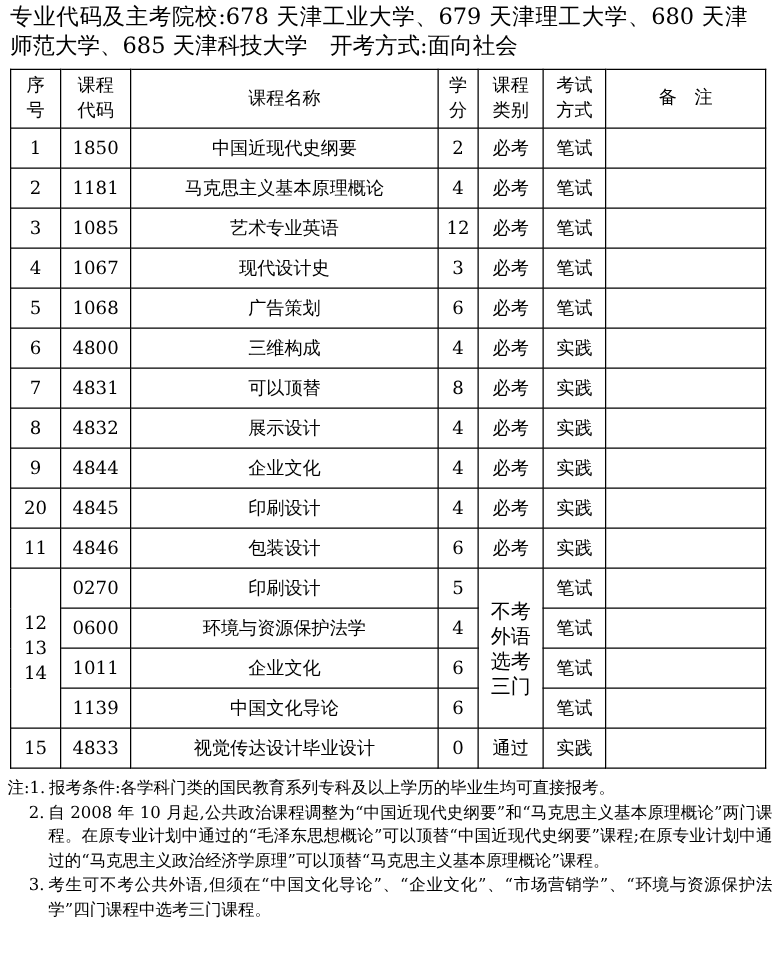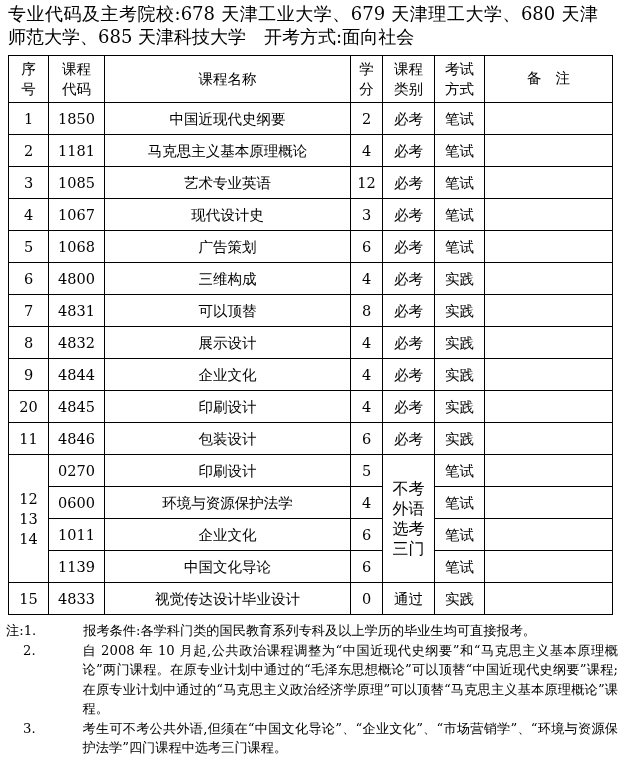--- a/index.html
+++ b/index.html
@@ -108,21 +108,20 @@
     flex: 0 0 auto;
     white-space: nowrap;
     padding-right: 3px;
   }
   .note-lead.indented {
     padding-left: 17px;
   }
   .note-body {
     flex: 1 1 auto;
     text-align: justify;
-    margin-left: 44px;
   }
 </style>
 </head>
 <body>
 
 <div class="page">
 
 
   <div class="subtitle">
     <span>专业代码及主考院校:</span><span>678 天津工业大学、679 天津理工大学、680 天津师范大学、685 天津科技大学</span><span class="gap"></span><span>开考方式:</span><span>面向社会</span>

